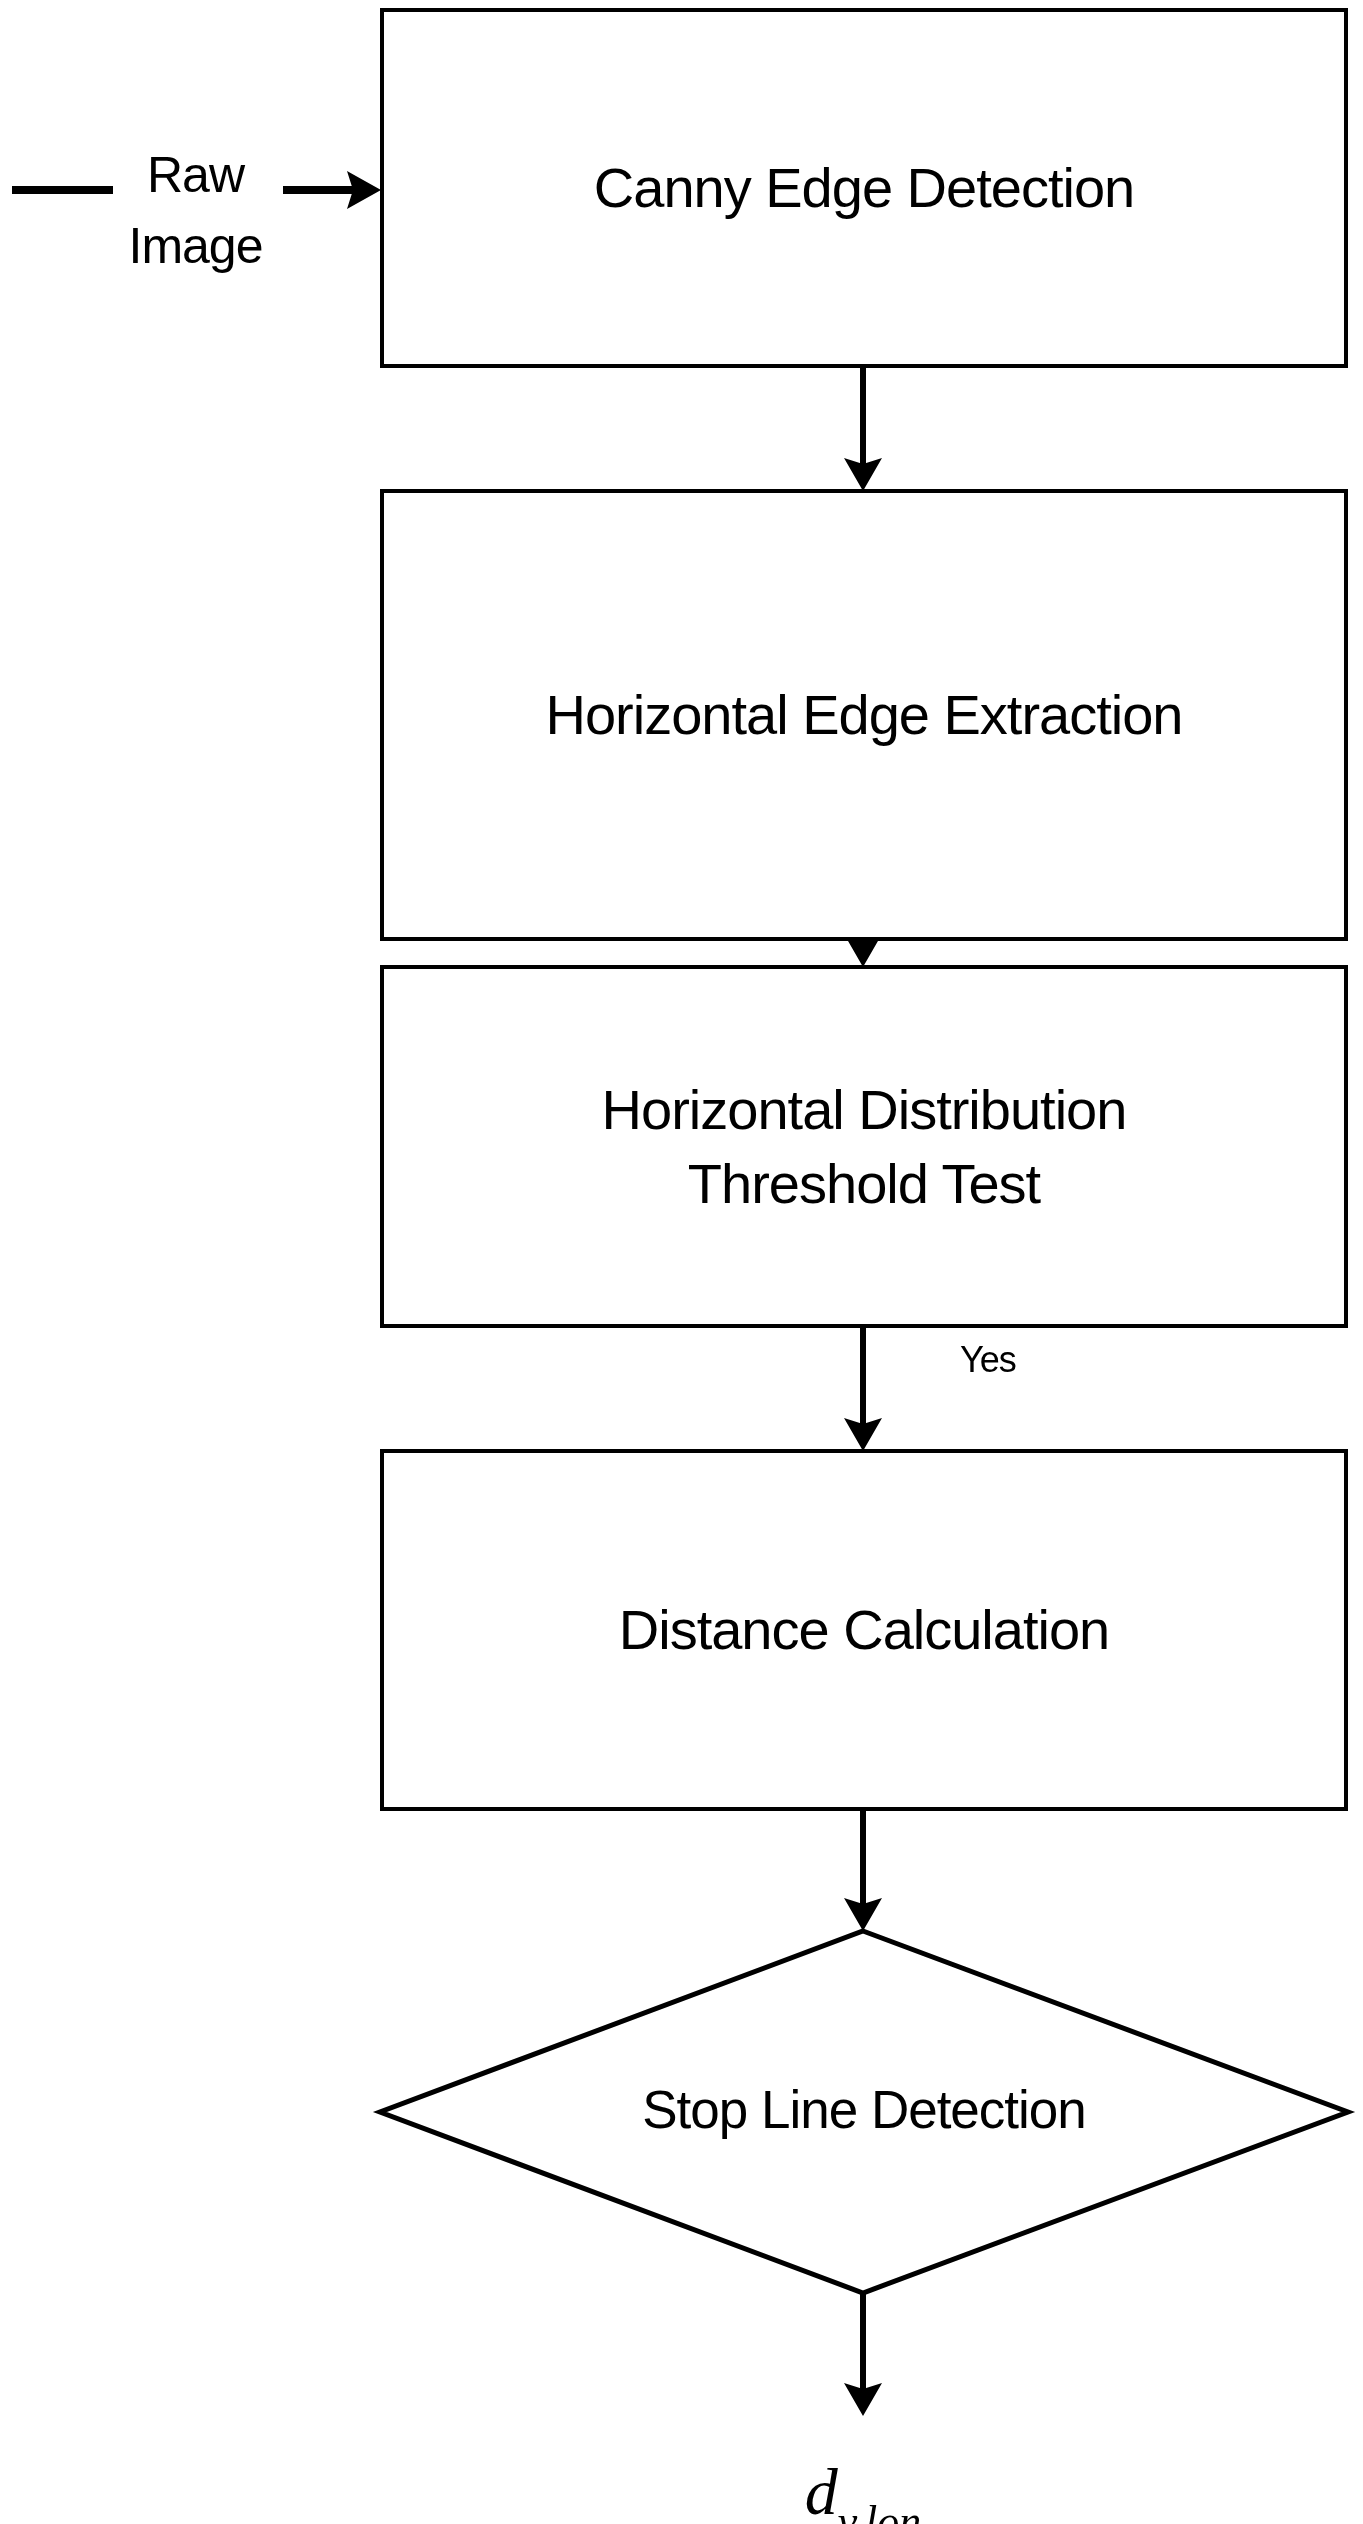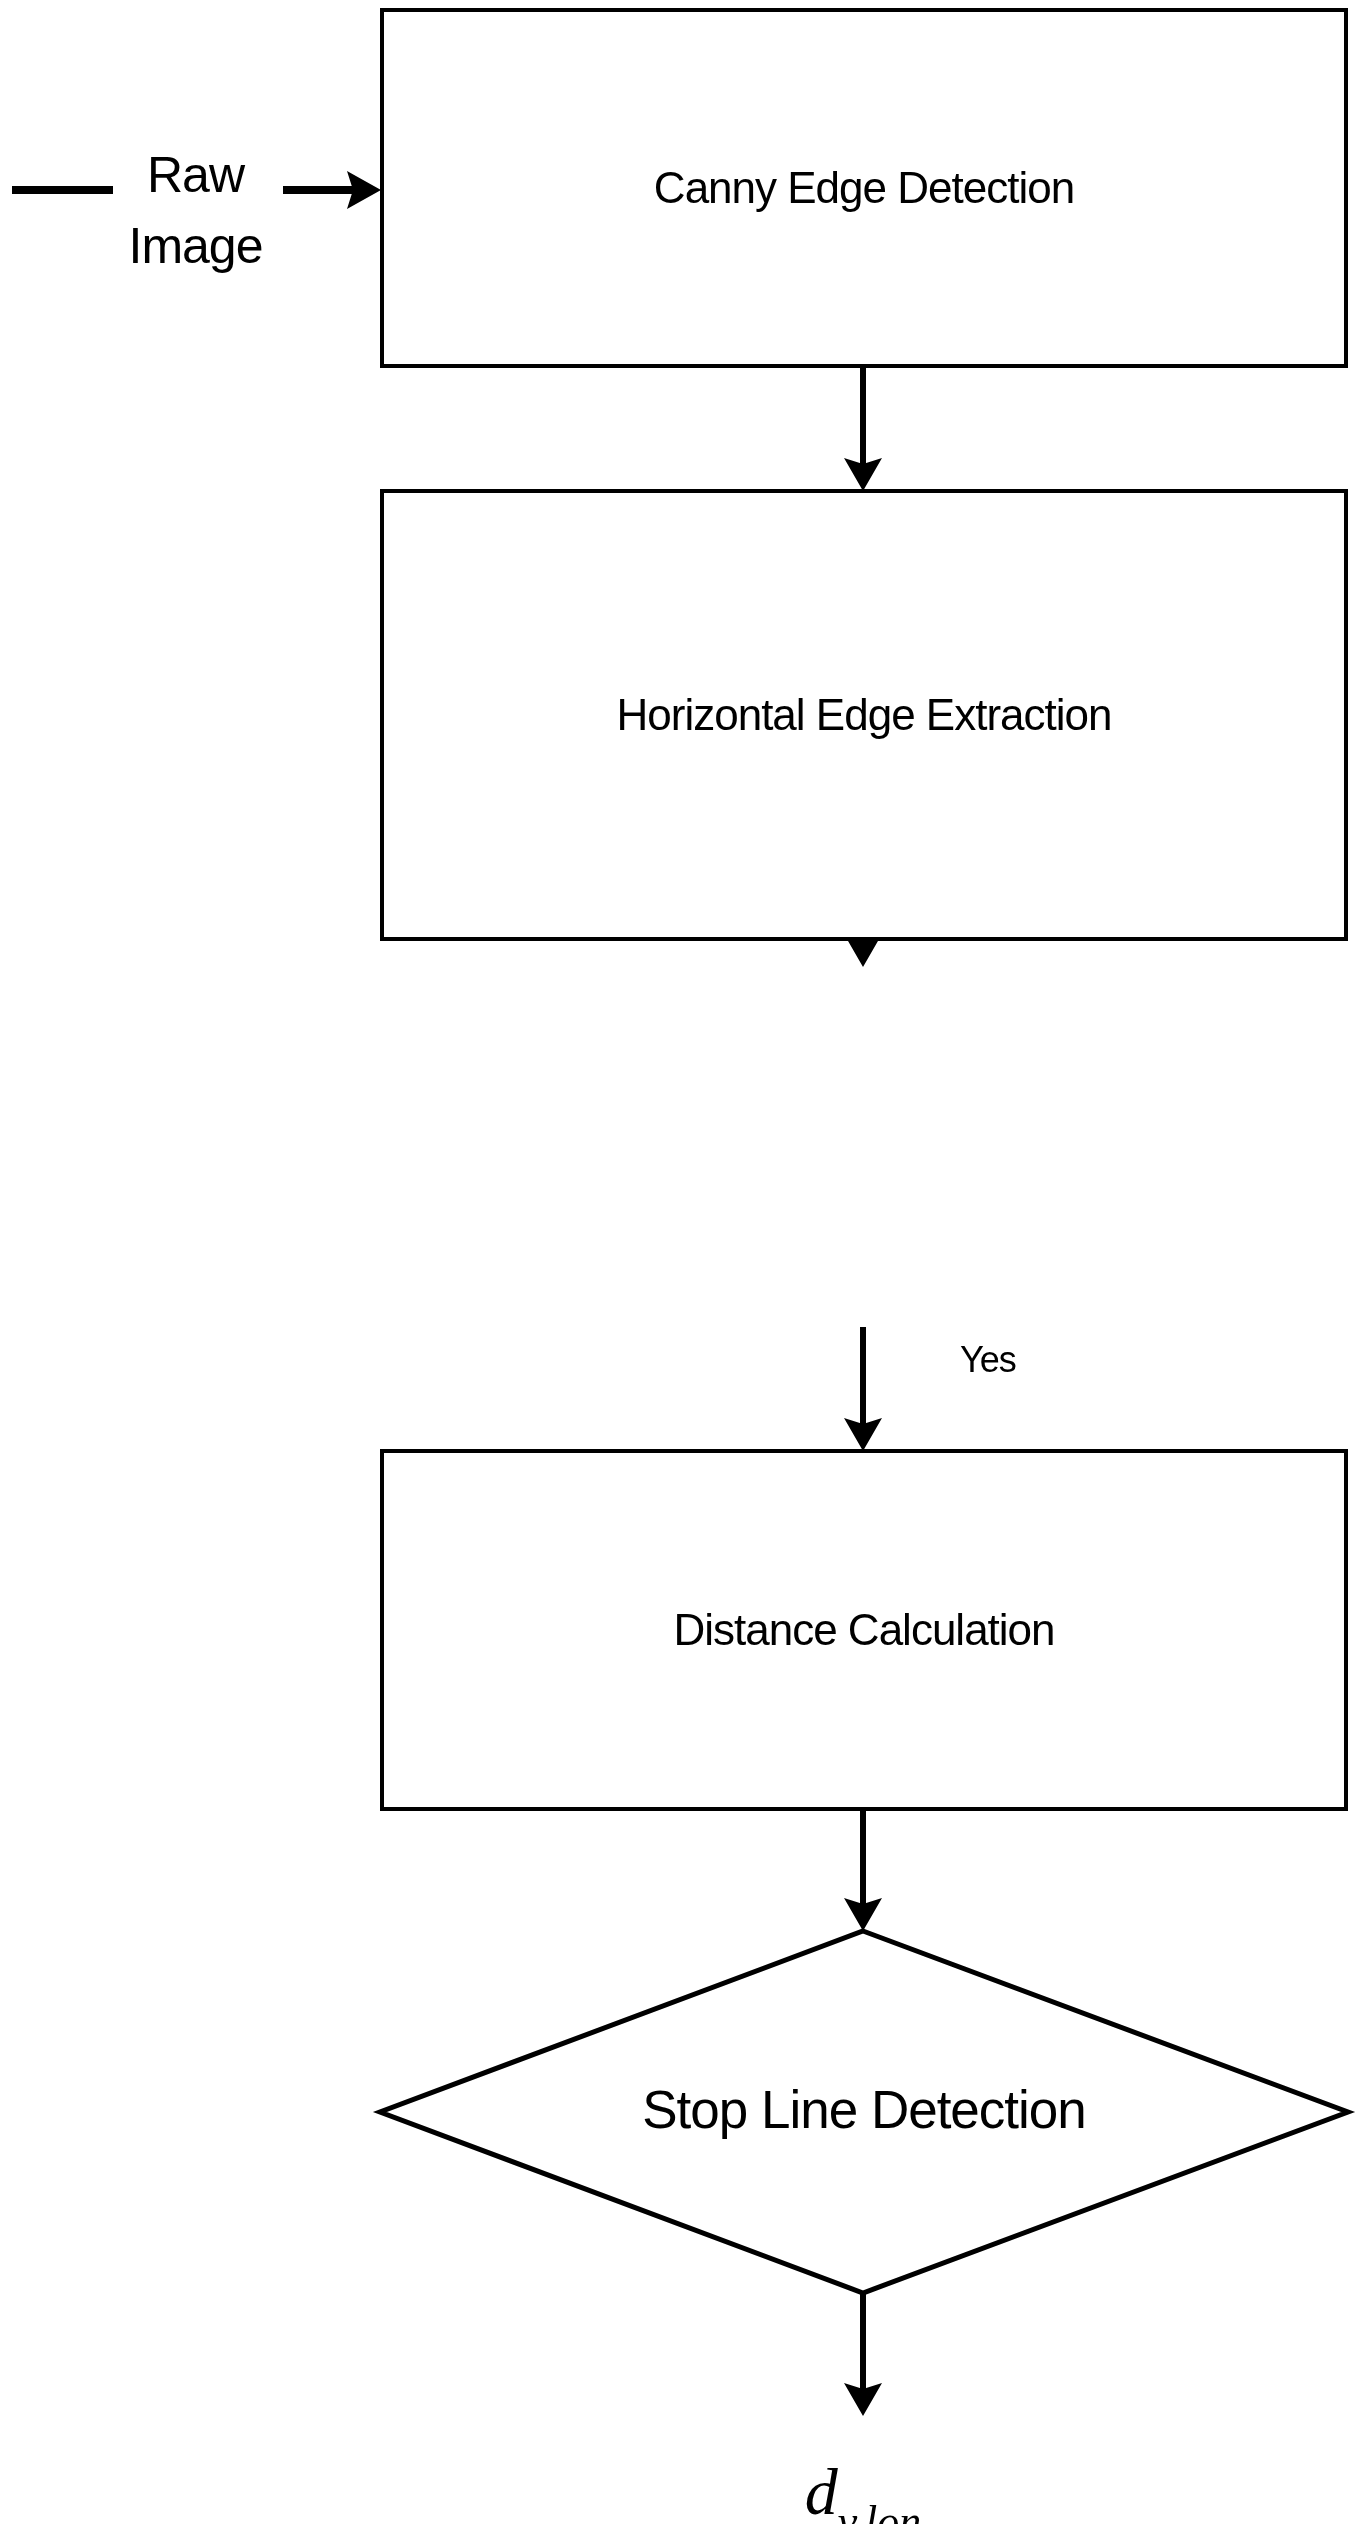--- a/index.html
+++ b/index.html
@@ -28,21 +28,21 @@
     left: 380px;
     width: 968px;
     border: 4px solid #000000;
     box-sizing: border-box;
     background: #ffffff;
     display: flex;
     align-items: center;
     justify-content: center;
   }
   .node-label {
-    font-size: 44px;
+    font-size: 56px;
     letter-spacing: -1px;
     text-align: center;
     line-height: 1.32;
     white-space: pre-line;
   }
   .diamond-label {
     position: absolute;
     left: 380px;
     top: 2081px;
     width: 968px;
@@ -123,20 +123,24 @@
   </svg>
 
   <div class="node-box" style="top:8px; height:360px;">
     <span class="node-label">Canny Edge Detection</span>
   </div>
 
   <div class="node-box" style="top:489px; height:452px;">
     <span class="node-label">Horizontal Edge Extraction</span>
   </div>
 
+  <div class="node-box" style="top:965px; height:363px;">
+    <span class="node-label">Horizontal Distribution
+Threshold Test</span>
+  </div>
 
   <div class="node-box" style="top:1449px; height:362px;">
     <span class="node-label">Distance Calculation</span>
   </div>
 
   <div class="diamond-label">Stop Line Detection</div>
 
   <div class="raw-label">Raw
 Image</div>
 

